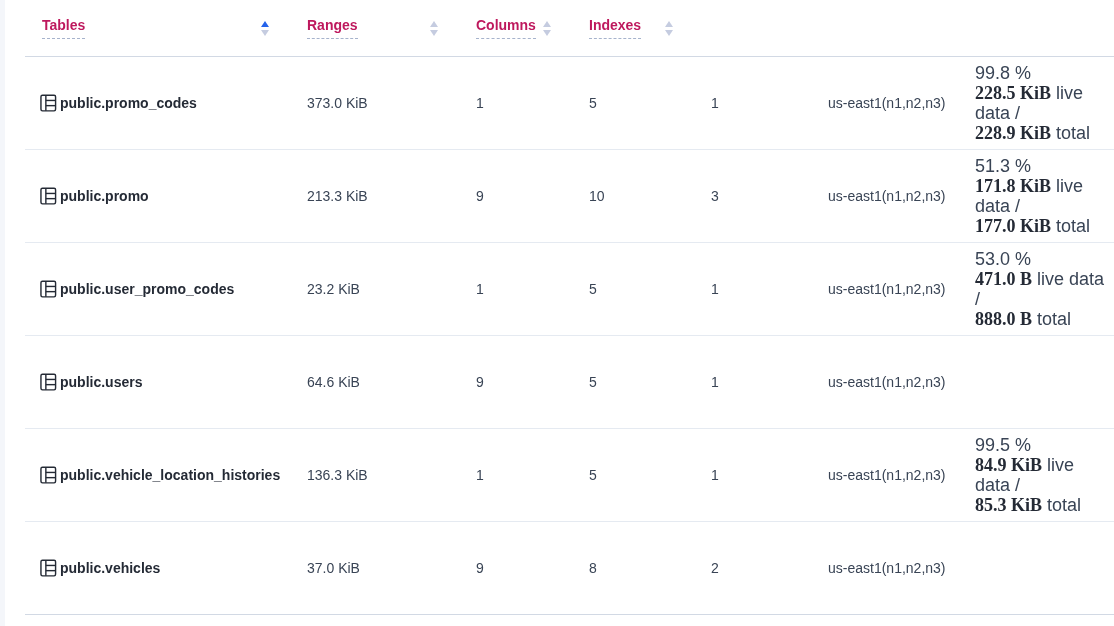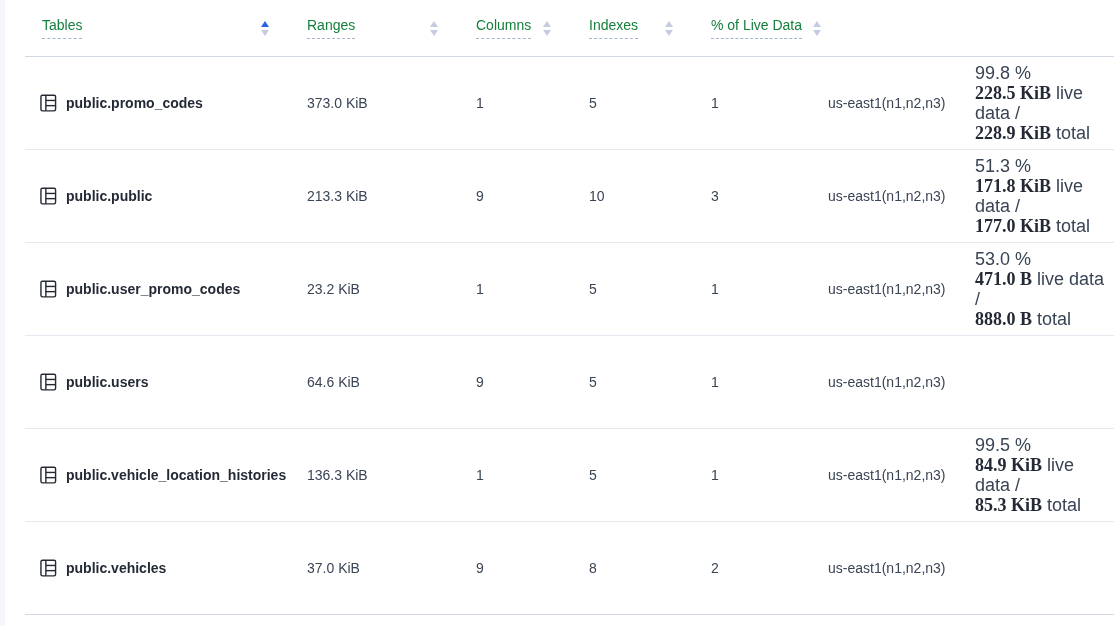--- a/index.html
+++ b/index.html
@@ -25,34 +25,34 @@
     height: 57px;
     border-bottom: 1px solid #d2d9e4;
   }
   .hcell {
     display: flex; align-items: center; justify-content: space-between;
     padding-right: 38px; cursor: pointer;
   }
   .hcell.c1 { padding-left: 17px; }
   .hcell.c7 { padding-right: 7px; }
   .hlabel {
-    font-size: 14px; font-weight: 400; color: #15803d;
+    font-size: 14px; font-weight: 700; color: #be185d;
     border-bottom: 1px dashed #a6b3cc; padding-bottom: 5px;
     white-space: nowrap;
   }
   .sorter { display: inline-flex; flex-direction: column; gap: 3px; }
   .tri { width: 0; height: 0; display: block; }
   .tri.up   { border-left: 4px solid transparent; border-right: 4px solid transparent; border-bottom: 6px solid #c5cce0; }
   .tri.down { border-left: 4px solid transparent; border-right: 4px solid transparent; border-top: 6px solid #c5cce0; }
   .tri.up.active { border-bottom-color: #2563eb; }
 
   .trow { height: 93px; border-bottom: 1px solid #e5eaf1; }
   .trow:last-child { border-bottom: 1px solid #d2d9e4; }
   .cell { font-size: 14px; color: #394455; }
-  .cell.c1 { padding-left: 15px; display: flex; align-items: center; gap: 9px; }
+  .cell.c1 { padding-left: 15px; display: flex; align-items: center; gap: 3px; }
   .ticon { display: inline-flex; color: #242a35; flex: 0 0 auto; }
   .tname { font-weight: 700; color: #242a35; cursor: pointer; white-space: nowrap; }
   .cell.c6 { white-space: nowrap; }
   .cell.c7 { line-height: 20px; font-size: 18px; padding-right: 6px; }
   .cell.c7 .strong { font-weight: 700; color: #242a35; font-family: Liberation Serif, serif; }
 </style>
 </head>
 <body>
 
 <div class="left-strip"></div>
@@ -81,27 +81,20 @@
         <span class="tri down"></span>
       </span>
     </div>
     <div class="hcell c5">
       <span class="hlabel">Indexes</span>
       <span class="sorter">
         <span class="tri up"></span>
         <span class="tri down"></span>
       </span>
     </div>
-    <div class="hcell c7">
-      <span class="hlabel">% of Live Data</span>
-      <span class="sorter">
-        <span class="tri up"></span>
-        <span class="tri down"></span>
-      </span>
-    </div>
   </div>
 
   <div id="table-body">
   <div class="trow">
     <div class="cell c1">
       <span class="ticon">
         <svg width="17" height="20" viewBox="0 0 18 20" fill="none" xmlns="http://www.w3.org/2000/svg">
           <rect x="1" y="1.8" width="15.5" height="16.5" rx="1.6" stroke="currentColor" stroke-width="1.5"></rect>
           <line x1="6.2" y1="1.8" x2="6.2" y2="18.3" stroke="currentColor" stroke-width="1.5"></line>
           <line x1="6.2" y1="7.3" x2="16.5" y2="7.3" stroke="currentColor" stroke-width="1.5"></line>
@@ -125,21 +118,21 @@
   <div class="trow">
     <div class="cell c1">
       <span class="ticon">
         <svg width="17" height="20" viewBox="0 0 18 20" fill="none" xmlns="http://www.w3.org/2000/svg">
           <rect x="1" y="1.8" width="15.5" height="16.5" rx="1.6" stroke="currentColor" stroke-width="1.5"></rect>
           <line x1="6.2" y1="1.8" x2="6.2" y2="18.3" stroke="currentColor" stroke-width="1.5"></line>
           <line x1="6.2" y1="7.3" x2="16.5" y2="7.3" stroke="currentColor" stroke-width="1.5"></line>
           <line x1="6.2" y1="12.8" x2="16.5" y2="12.8" stroke="currentColor" stroke-width="1.5"></line>
         </svg>
       </span>
-      <span class="tname">public.public</span>
+      <span class="tname">public.promo</span>
     </div>
     <div class="cell c2">213.3 KiB</div>
     <div class="cell c3">9</div>
     <div class="cell c4">10</div>
     <div class="cell c5">3</div>
     <div class="cell c6">us-east1(n1,n2,n3)</div>
     <div class="cell c7">
       <div class="live-line">51.3 %</div>
       <div class="live-line"><span class="strong">171.8 KiB</span> <span>live data /</span></div>
       <div class="live-line"><span class="strong">177.0 KiB</span> <span>total</span></div>

